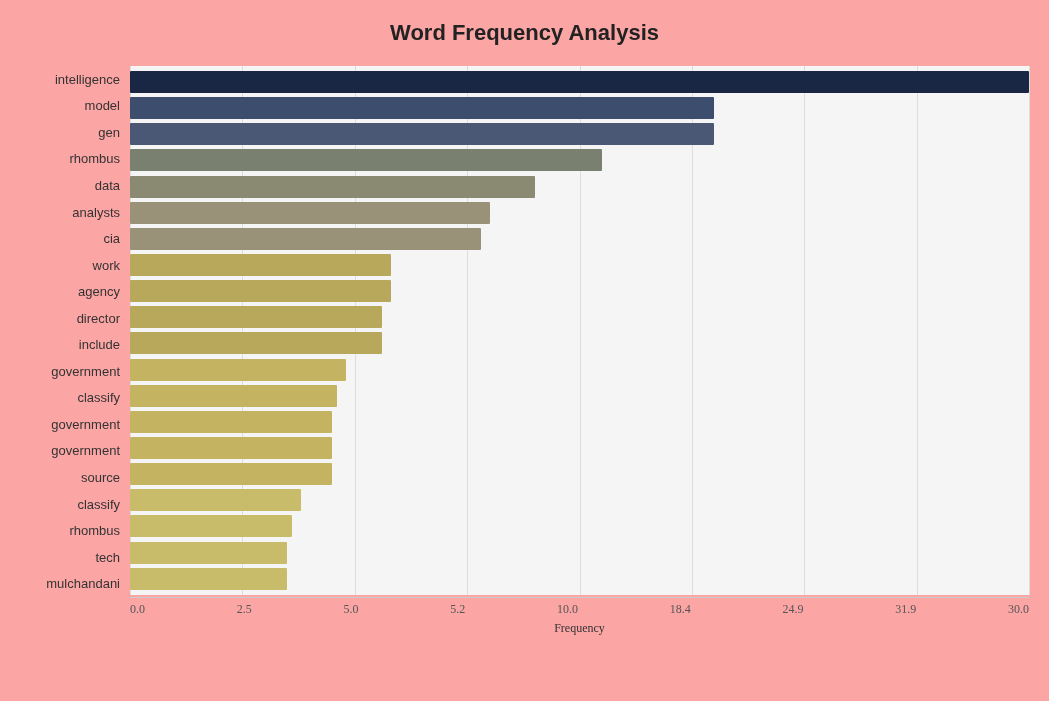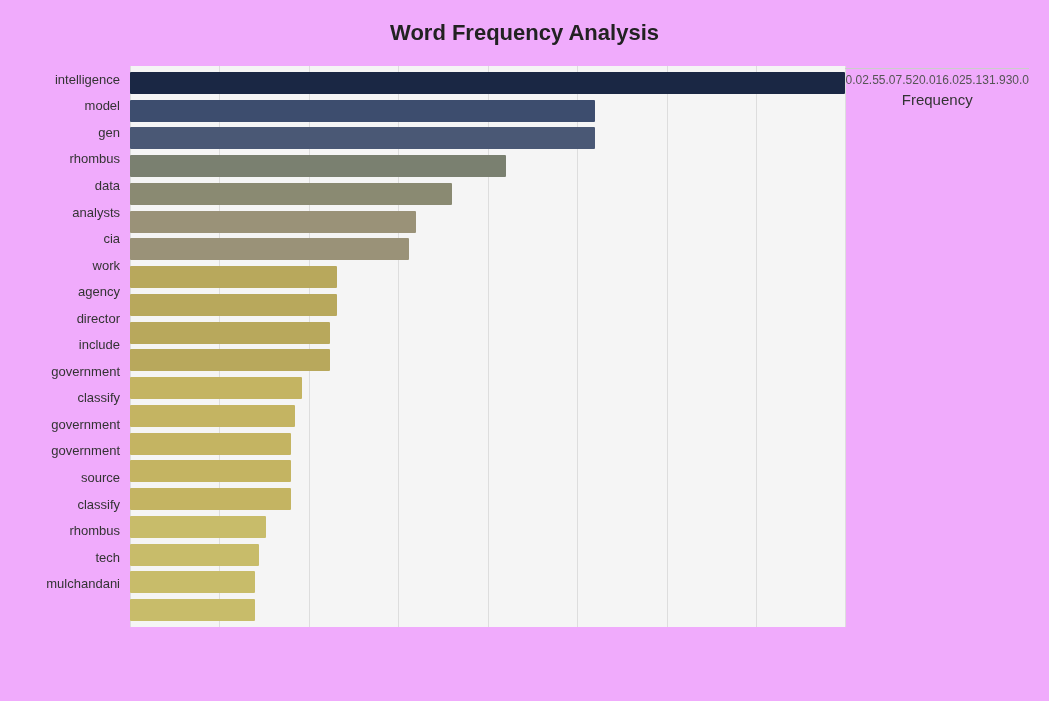--- a/index.html
+++ b/index.html
@@ -7,21 +7,21 @@
       font-family: Arial, sans-serif;
       background: #f5f5f5;
       display: flex;
       justify-content: center;
       align-items: center;
       width: 1049px;
       height: 701px;
       overflow: hidden;
     }
     .chart-container {
-      background: #f0abfc;
+      background: #fca5a5;
       width: 1049px;
       height: 701px;
       padding: 20px 20px 60px 20px;
       position: relative;
     }
     .chart-title {
       text-align: center;
       font-size: 22px;
       font-weight: bold;
       margin-bottom: 20px;
@@ -48,20 +48,22 @@
       color: #333;
       height: 26px;
       display: flex;
       align-items: center;
       justify-content: flex-end;
     }
     .plot-area {
       flex: 1;
       position: relative;
       display: flex;
+      flex-direction: column;
+      font-family: Liberation Serif, serif;
     }
     .bars-container {
       flex: 1;
       position: relative;
       background: #f5f5f5;
     }
     
     .grid-lines {
       position: absolute;
       top: 0;
@@ -104,21 +106,21 @@
     }
     .x-ticks {
       display: flex;
       justify-content: space-between;
       font-size: 12px;
       color: #555;
       padding-top: 4px;
     }
     .x-axis-label {
       text-align: center;
-      font-size: 15px;
+      font-size: 12px;
       color: #333;
       margin-top: 4px;
     }
     .x-axis-line {
       height: 1px;
       background: #ccc;
       width: 100%;
     }
   </style>
 </head>
@@ -224,24 +226,24 @@
               <div class="bar" style="width: 17.5%; background-color: rgb(200, 188, 106);"></div>
             </div>
           </div>
       </div>
       <div class="x-axis">
         <div class="x-axis-line"></div>
         <div class="x-ticks" id="x-ticks">
             <span>0.0</span>
             <span>2.5</span>
             <span>5.0</span>
-            <span>7.5</span>
-            <span>20.0</span>
-            <span>16.0</span>
-            <span>25.1</span>
+            <span>5.2</span>
+            <span>10.0</span>
+            <span>18.4</span>
+            <span>24.9</span>
             <span>31.9</span>
             <span>30.0</span>
           </div>
         <div class="x-axis-label">Frequency</div>
       </div>
     </div>
   </div>
 </div>
 
 </body></html>

